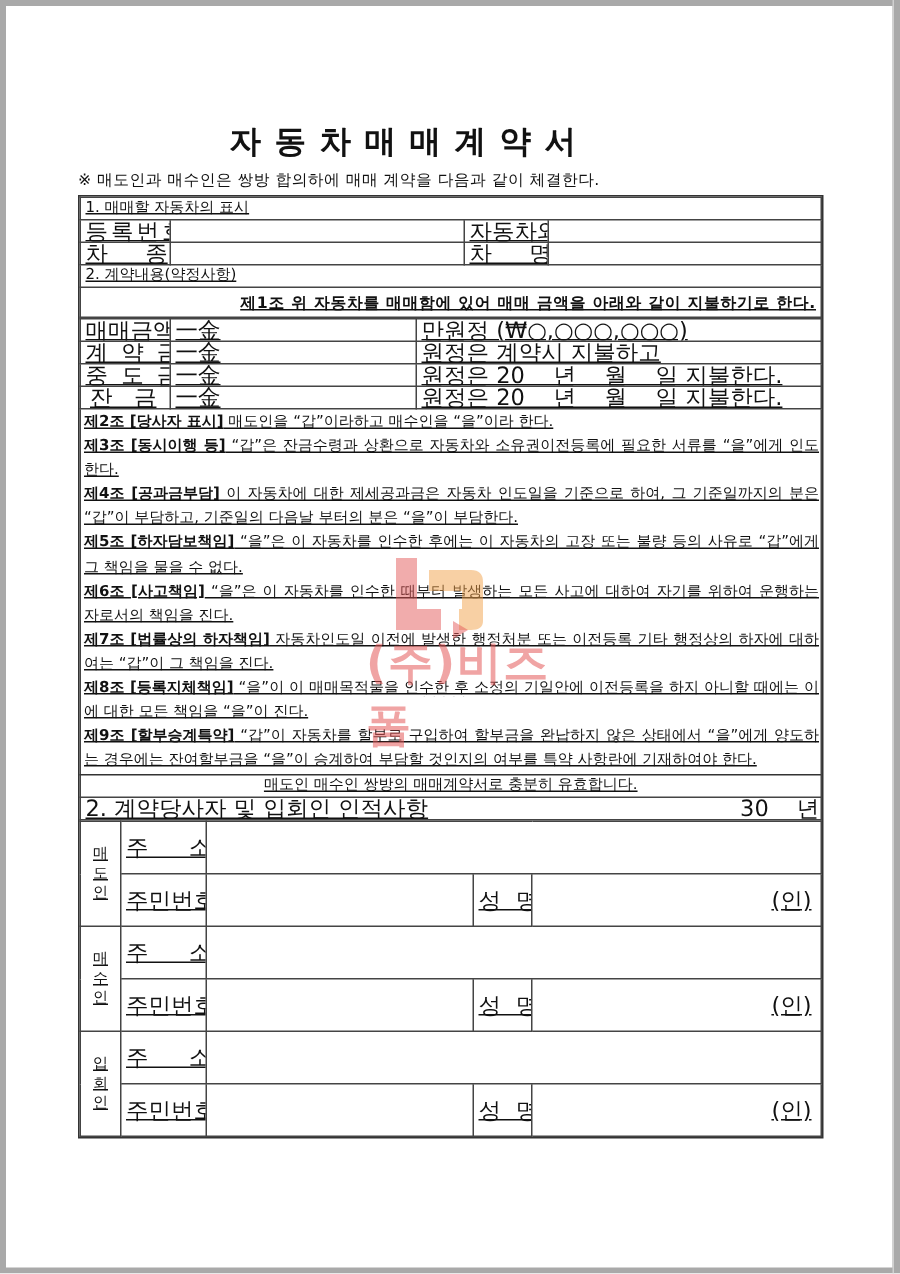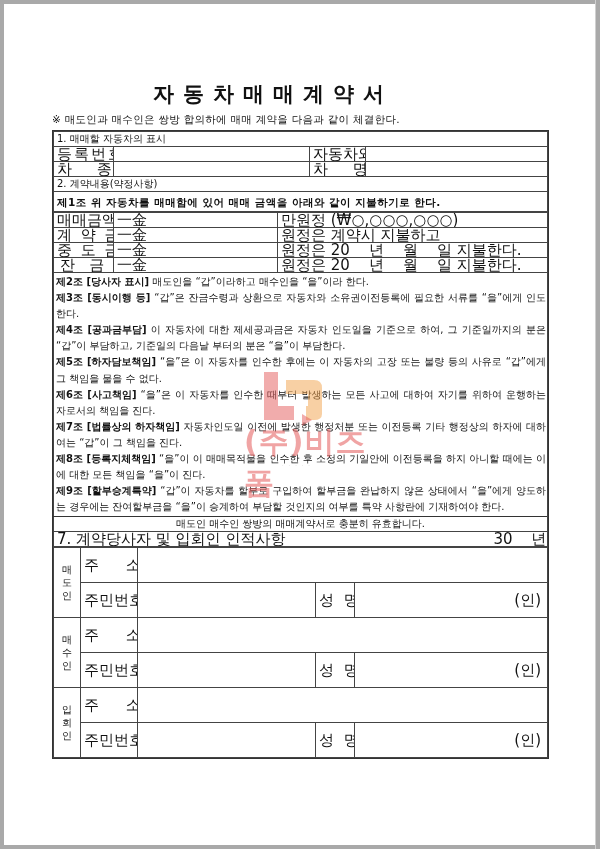--- a/index.html
+++ b/index.html
@@ -17,26 +17,26 @@
   }
   .title {
     position: absolute; top: 80px; left: 0; width: 546px; text-align: center;
     font-family: "DejaVu Serif", serif; font-weight: bold; font-size: 21px; letter-spacing: 9px;
   }
   .intro {
     position: absolute; top: 113px; left: 52px; font-size: 10.5px; letter-spacing: 0.3px;
   }
   .doc {
     position: absolute; left: 52px; top: 130px; width: 497px;
-    border: 1.5px solid #333; box-sizing: border-box;
+    border: 1.5px solid #333; box-sizing: border-box; text-decoration: underline;
   }
   table { border-collapse: collapse; width: 100%; table-layout: fixed; }
   td { border: 1px solid #444; font-size: 15px; padding: 0 3px; height: 14px; line-height: 14px; white-space: nowrap; overflow: hidden; }
   .sec { font-size: 10px; }
-  .art1 { text-align: left; font-weight: bold; font-size: 10.5px; height: 19px; letter-spacing: 0.5px; }
+  .art1 { text-align: right; font-weight: bold; font-size: 10.5px; height: 19px; letter-spacing: 0.5px; }
   .lbl { letter-spacing: 2px; }
   .articles { border-left: 1px solid #444; border-right: 1px solid #444; padding: 1px 1px 1px 2px; font-size: 10px; line-height: 16.1px; }
   .articles p { margin: 0; text-align: justify; text-align-last: left; }
   .articles b { font-weight: bold; }
   .center-note { text-align: center; font-size: 10px; }
   .party td { height: 34px; }
   .pv { text-align: center; font-size: 10px; line-height: 13px; white-space: normal; padding: 0; }
   .right { text-align: right; padding-right: 6px; }
   .date-span { display: inline-block; margin-left: 208px; word-spacing: 14px; }
   .watermark {
@@ -127,21 +127,21 @@
     <p><b>제8조 [등록지체책임]</b><span> “을”이 이 매매목적물을 인수한 후 소정의 기일안에 이전등록을 하지 아니할 때에는 이에 대한 모든 책임을 “을”이 진다.</span></p>
     <p><b>제9조 [할부승계특약]</b><span> “갑”이 자동차를 할부로 구입하여 할부금을 완납하지 않은 상태에서 “을”에게 양도하는 경우에는 잔여할부금을 “을”이 승계하여 부담할 것인지의 여부를 특약 사항란에 기재하여야 한다.</span></p>
   </div>
 
   <table>
     <tbody>
         <tr>
           <td class="center-note" style="border-top:1.5px solid #333">매도인 매수인 쌍방의 매매계약서로 충분히 유효합니다.</td>
         </tr>
     <tr>
-          <td><span>7. 계약당사자 및 입회인 인적사항</span><span class="date-span">30 년 월 일</span></td>
+          <td><span>2. 계약당사자 및 입회인 인적사항</span><span class="date-span">30 년 월 일</span></td>
         </tr>
   </tbody>
     </table>
 
   <table class="party">
     <colgroup>
         <col style="width:27px">
         <col style="width:57px">
         <col style="width:178px">
         <col style="width:39px">

